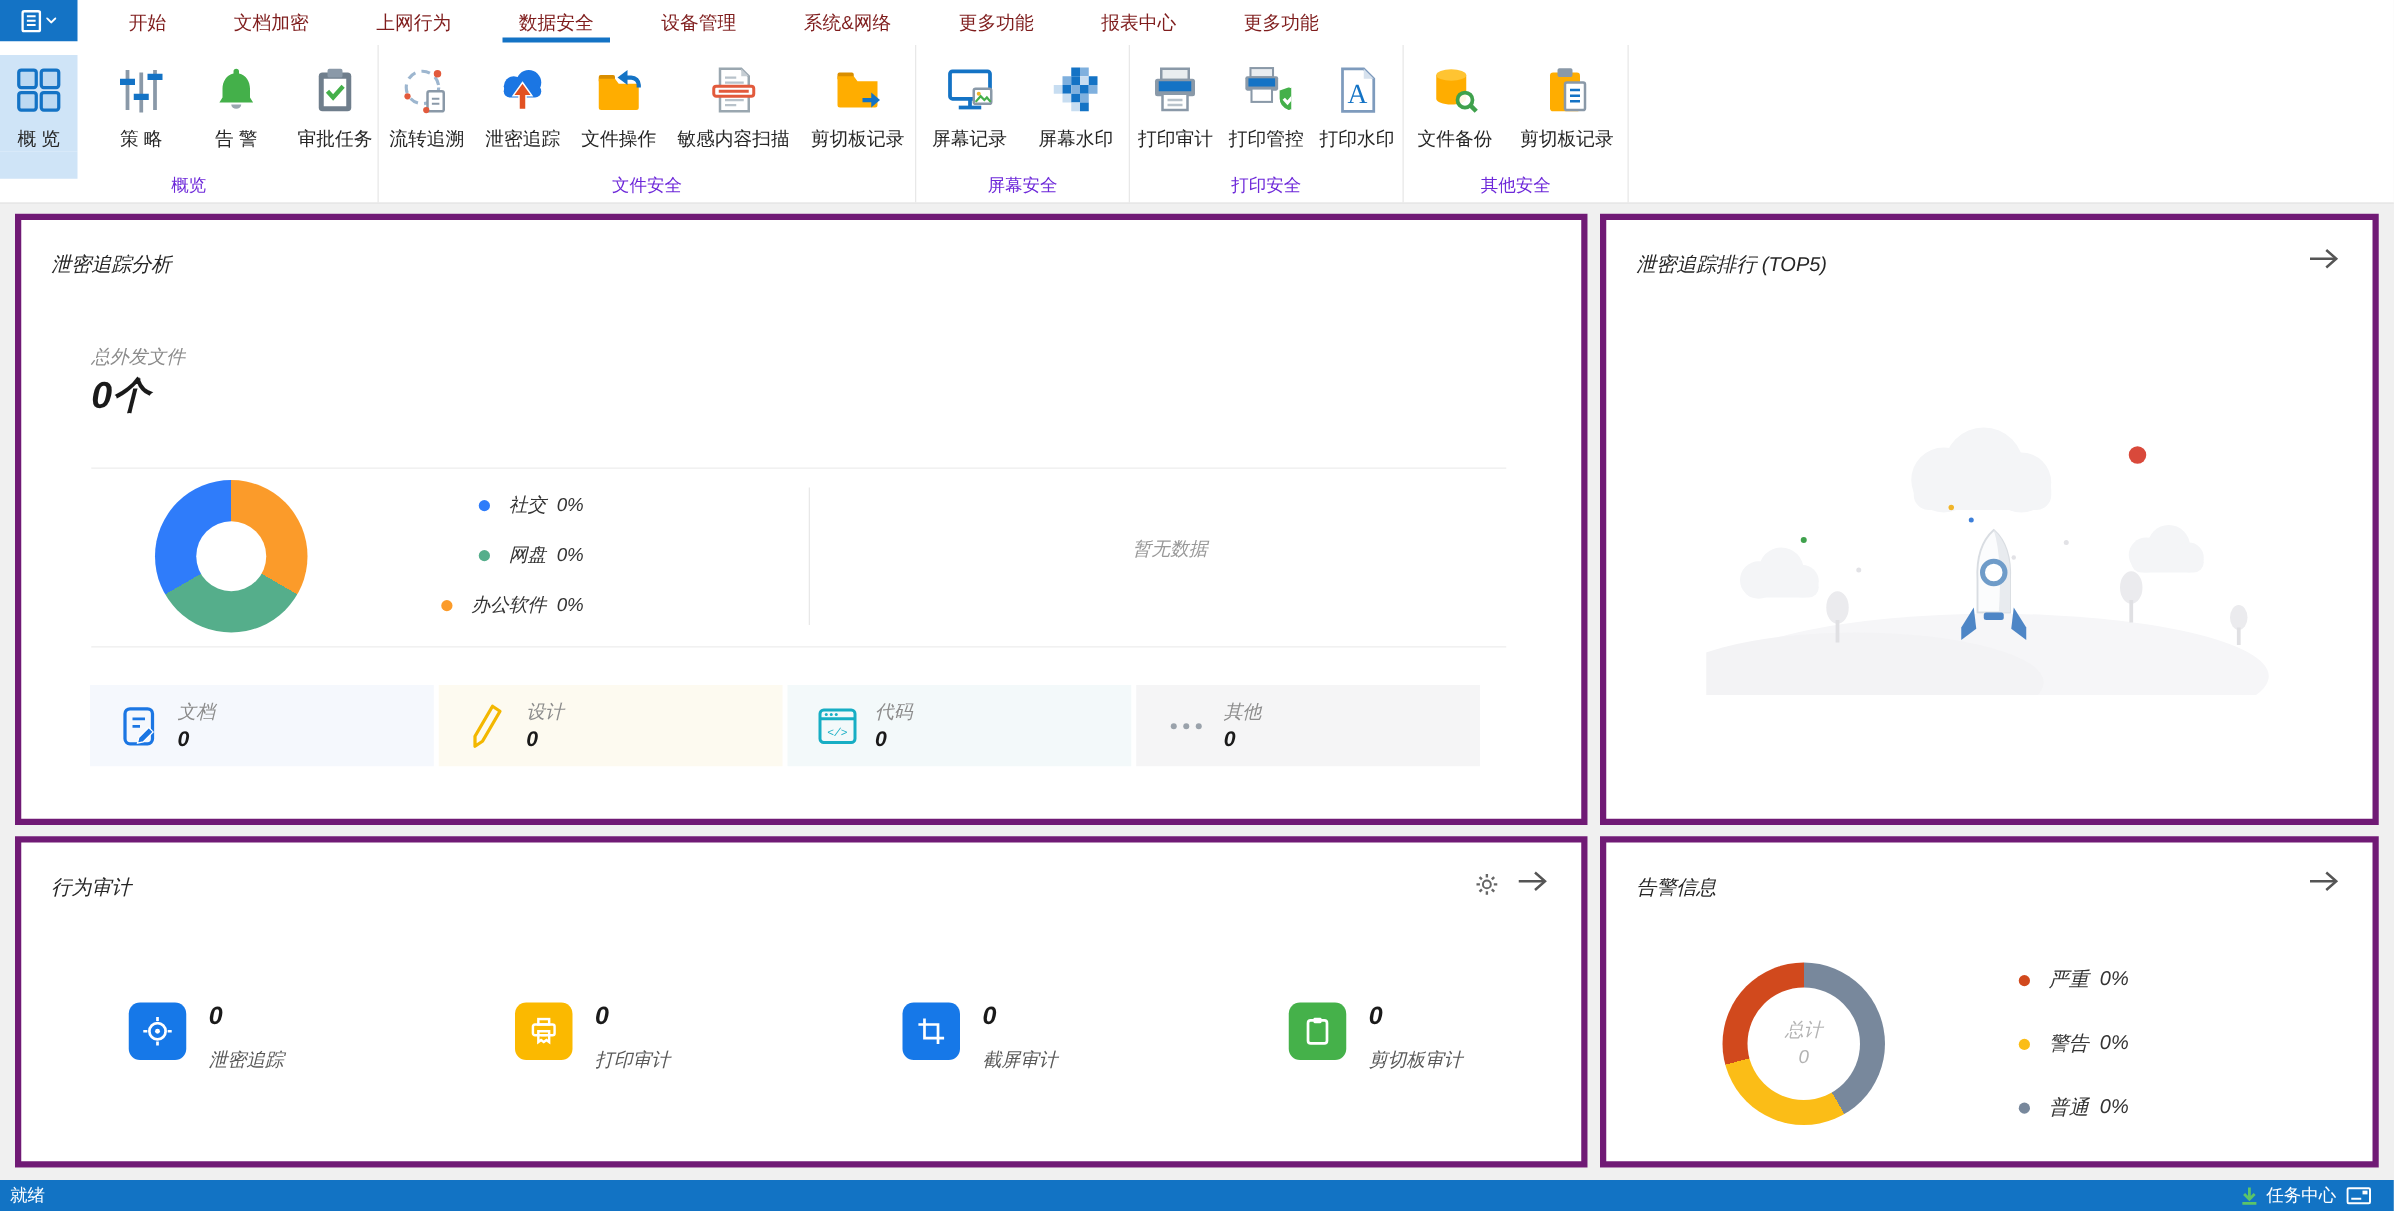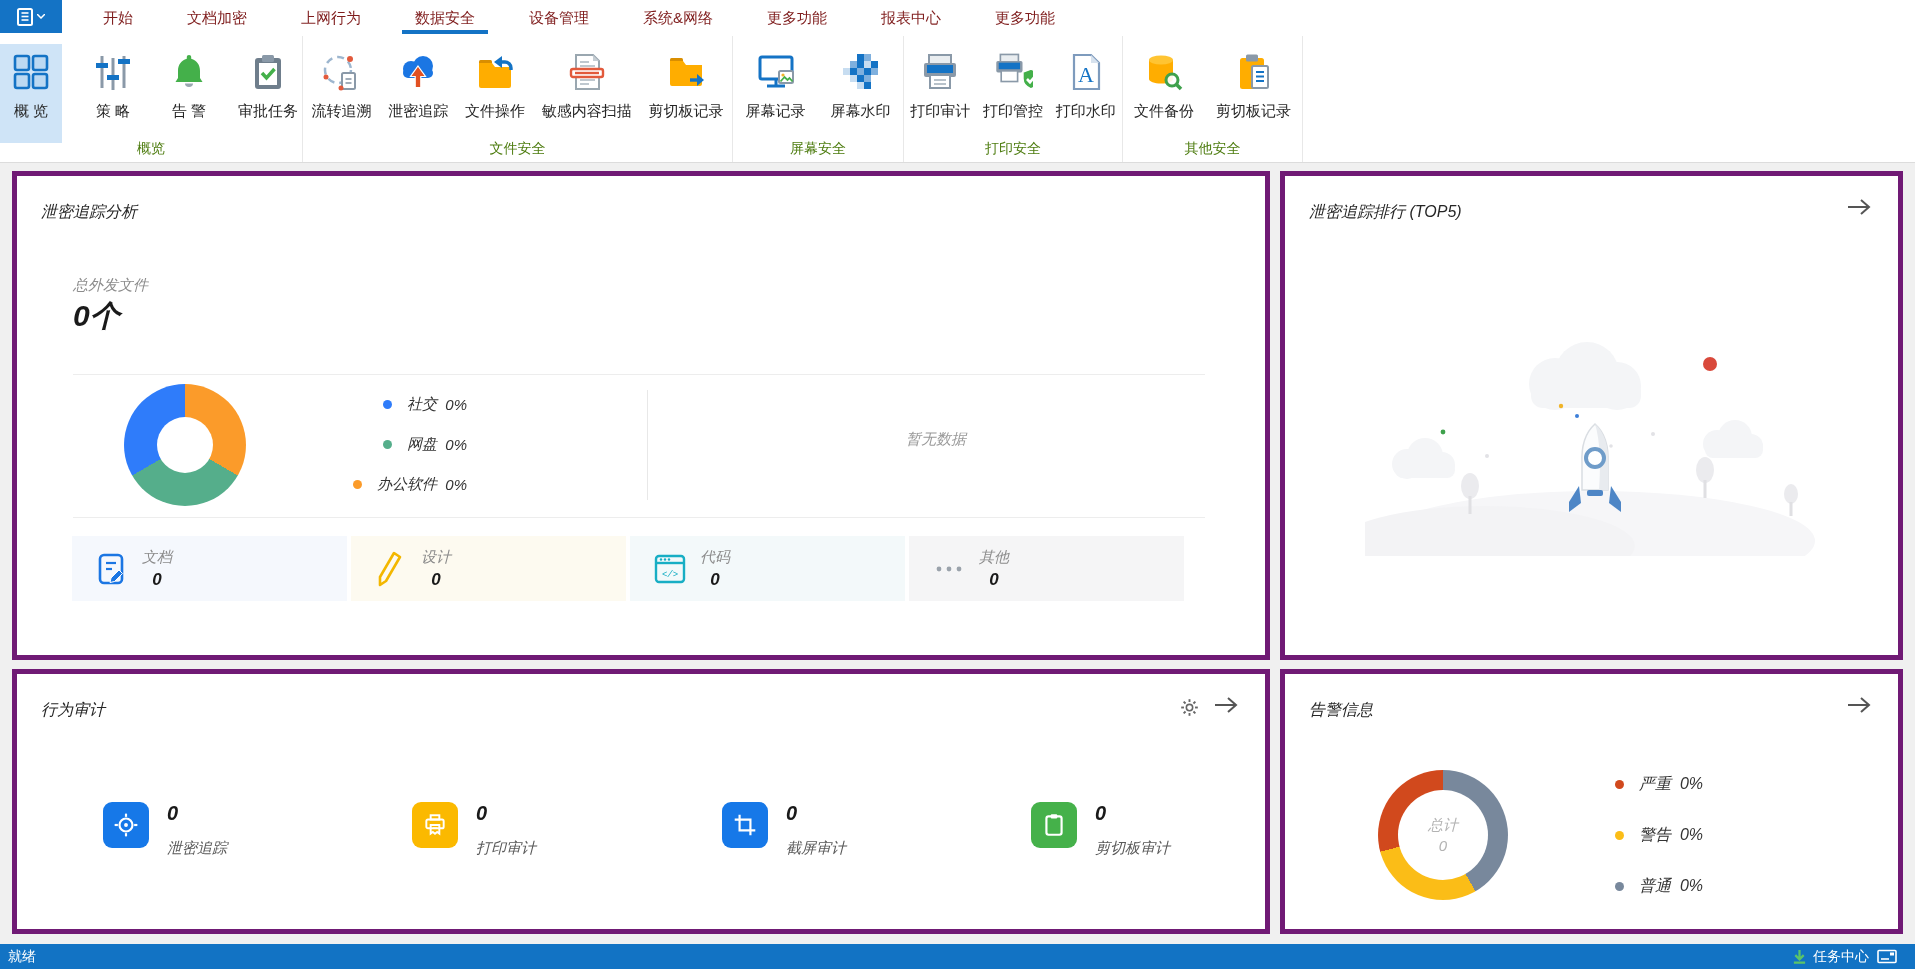--- a/index.html
+++ b/index.html
@@ -11,21 +11,21 @@
   .app-btn { width:62px; height:33px; background:#1473C5; display:flex; align-items:center; justify-content:center; gap:4px; cursor:pointer; }
   .tabs { display:flex; margin-left:14px; height:36px; }
   .tab { padding:0 27px; display:flex; align-items:center; font-size:15px; color:#7f1d1d; position:relative; cursor:pointer; white-space:nowrap; }
   .tab.active::after { content:""; position:absolute; left:14px; right:14px; bottom:2px; height:4px; background:#1473C5; }
 
   
   .ribbon { position:absolute; top:36px; left:0; width:100%; height:127px; background:#fff; border-bottom:1px solid #dcdcdc; display:flex; }
   .rgroup { position:relative; display:flex; flex-direction:column; border-right:1px solid #e8e8e8; }
   .rgroup:last-child { border-right:1px solid #e8e8e8; }
   .ritems { flex:1; display:flex; align-items:flex-start; justify-content:space-around; padding-top:8px; }
-  .rgroup-label { height:24px; text-align:center; font-size:14px; color:#4d7c0f; line-height:20px; }
+  .rgroup-label { height:24px; text-align:center; font-size:14px; color:#6d28d9; line-height:20px; }
   .ritem { position:relative; display:flex; flex-direction:column; align-items:center; padding:2px 8px 0; cursor:pointer; min-width:62px; }
   .ritem .ricon { height:52px; display:flex; align-items:center; justify-content:center; }
   .ritem .rlabel { font-size:15px; color:#262626; margin-top:4px; white-space:nowrap; }
   .ritem.selected { background:#CFE4F7; }
   .ritem.selected::after { content:""; position:absolute; left:0; right:0; top:100%; height:22px; background:#CFE4F7; }
   .g0 { width:303px; } .g1 { width:430px; } .g2 { width:171px; } .g3 { width:219px; } .g4 { width:180px; }
   .g0 .ritems { justify-content:flex-start; gap:14px; }
   .g0 .ritem:first-child { margin-right:6px; padding:2px 12px 0; }
 
   
@@ -44,21 +44,21 @@
   .total-value { position:absolute; left:56px; top:120px; font-size:30px; font-weight:bold; color:#1a1a1a; }
   .hr1 { position:absolute; left:56px; right:60px; top:198px; border-top:1px solid #ededed; }
   .hr2 { position:absolute; left:56px; right:60px; top:341px; border-top:1px solid #ededed; }
   .donut1 { position:absolute; left:107px; top:208px; width:122px; height:122px; border-radius:50%; }
   .donut1 .hole { position:absolute; left:33px; top:33px; width:56px; height:56px; border-radius:50%; background:#fff; }
   .legend1 { position:absolute; left:336px; top:219px; }
   .legend-item { display:flex; align-items:center; height:18px; margin-bottom:22px; font-size:15px; color:#333;justify-content:flex-end; }
   .legend-dot { width:9px; height:9px; border-radius:50%; margin-right:15px; }
   .vdiv { position:absolute; left:630px; top:214px; height:110px; border-left:1px solid #e8e8e8; }
   .empty-text { position:absolute; left:630px; right:40px; top:254px; text-align:center; font-size:15px; color:#999; }
-  .cards { position:absolute; left:55px; top:360px; width:1148px; height:65px; display:flex; gap:4px;text-align:center; }
+  .cards { position:absolute; left:55px; top:372px; width:1148px; height:65px; display:flex; gap:4px; }
   .card { width:275px; height:65px; display:flex; align-items:center; padding-left:22px; }
   .card.c0 { background:#f5f8fd; } .card.c1 { background:#fdfaf0; }
   .card.c2 { background:#f3f9fa; } .card.c3 { background:#f5f5f6; }
   .card .cicon { width:36px; display:flex; justify-content:center; }
   .card .ctext { margin-left:12px; display:flex; flex-direction:column; }
   .card .clabel { font-size:15px; color:#8c8c8c; }
   .card .cvalue { font-size:17px; font-weight:bold; color:#1a1a1a; margin-top:3px; }
 
   
   .illus { position:absolute; left:80px; top:160px; }

